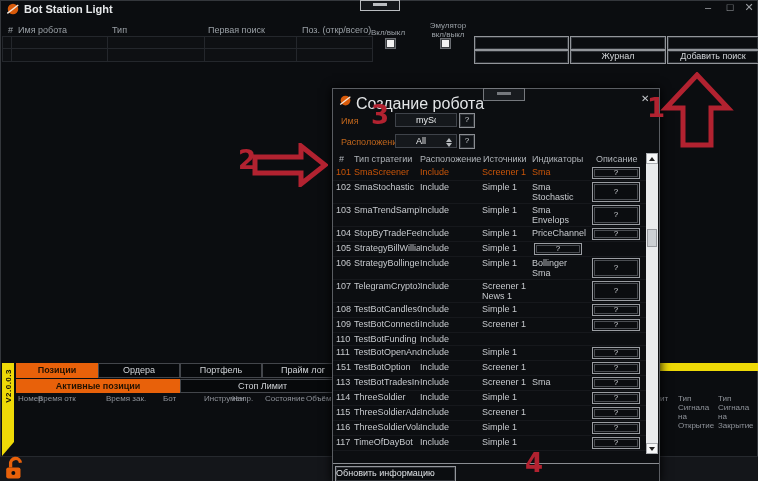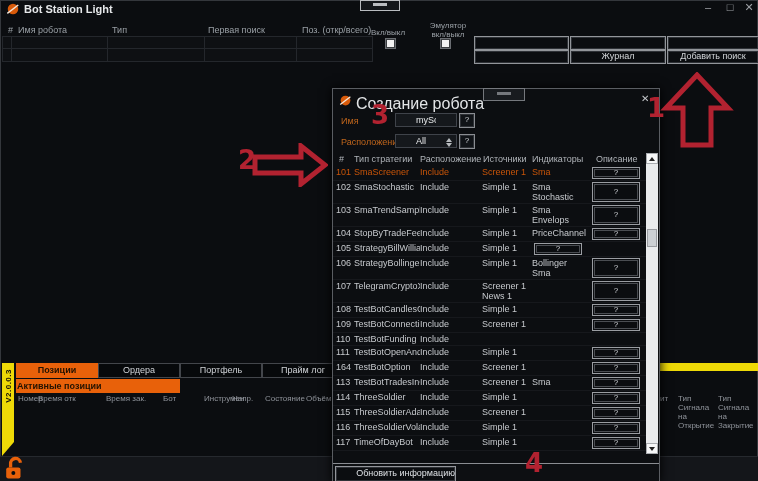--- a/index.html
+++ b/index.html
@@ -25,21 +25,21 @@
   .btn3d{background:#0b0d10;border:1px solid #92959a;box-shadow:inset 0 0 0 1px #2e3136;
          font-size:9px;line-height:11px;text-align:center;color:#d4d7da;height:12px;}
   
   .ribbon{left:2px;top:363px;width:12px;height:93px;background:#eed907;
           clip-path:polygon(0 0,100% 0,100% 85%,0 100%);}
   .ribbon span{display:block;margin:6px auto 0;writing-mode:vertical-rl;transform:rotate(180deg);
           font-size:8px;font-weight:bold;color:#15130a;letter-spacing:.5px;}
   .tab{top:363px;height:13px;font-size:9px;line-height:13px;text-align:center;
        background:#07090b;border:1px solid #43464b;color:#d0d3d7;}
   .tab.active,.subtab.active{background:#e8610a;border:1px solid #e8610a;color:#231302;font-weight:bold;}
-  .subtab{top:379px;height:12px;font-size:9px;line-height:12px;text-align:left;
+  .subtab{top:379px;height:12px;font-size:9px;line-height:12px;text-align:center;
        background:#07090b;border:1px solid #43464b;color:#d0d3d7;}
   .poshdr{top:394px;font-size:8px;color:#8f939a;}
   .yellowband{left:655px;top:363px;width:103px;height:8px;background:#eed907;}
   .rcol{top:394px;font-size:8px;line-height:9px;color:#8f939a;}
   .statusbar{left:0;top:456px;width:758px;height:25px;background:#14161a;border-top:1px solid #26292e;}
   
   .dialog{left:332px;top:88px;width:326px;height:393px;background:#0c0e11;
           border:1px solid #5a5d62;box-shadow:0 0 10px #000;z-index:10;}
   .dlg-pill{left:150px;top:-1px;width:40px;height:11px;background:#181b1f;border:1px solid #75787d;}
   .dlg-pill i{display:block;width:14px;height:3px;margin:3px auto;background:#75787d;}
@@ -71,21 +71,21 @@
            font-size:8px;display:flex;align-items:center;justify-content:center;min-height:9px;}
   
   .sb-track{left:313px;top:64px;width:12px;height:301px;background:#e9ebed;}
   .sb-btn{left:313px;width:12px;height:11px;background:#f6f7f8;border:1px solid #aaadb1;box-sizing:border-box;}
   .tri-up{width:0;height:0;border-left:3px solid transparent;border-right:3px solid transparent;border-bottom:4px solid #222;margin:3px auto;}
   .tri-dn{width:0;height:0;border-left:3px solid transparent;border-right:3px solid transparent;border-top:4px solid #222;margin:3px auto;}
   .sb-thumb{left:314px;top:140px;width:10px;height:18px;background:#ccd0d4;border:1px solid #9a9da2;box-sizing:border-box;}
   
   .dfooter{left:0;top:374px;width:326px;height:19px;border-top:1px solid #8a8d92;background:#0d0f12;}
   .fbtn{top:377px;height:14px;background:#0b0d10;border:1px solid #92959a;box-shadow:inset 0 0 0 1px #2e3136;
-        font-size:9px;line-height:13px;text-align:right;color:#dde0e4;}
+        font-size:9px;line-height:13px;text-align:left;color:#dde0e4;}
   
   .anno{z-index:20;color:#b22230;font-weight:bold;font-size:26px;font-family:"DejaVu Sans",sans-serif;}
   .anno-svg{z-index:20;}
 </style>
 </head>
 <body>
 
 <div id="app">
 
   <svg class="abs" style="left:6px;top:2px" width="14" height="14" viewBox="0 0 16 16">
@@ -133,20 +133,21 @@
   <div class="abs ribbon">
     <span>V2.0.0.3</span>
   </div>
 
   <div class="abs tab active" style="left:16px;width:80px">Позиции</div>
   <div class="abs tab" style="left:98px;width:80px">Ордера</div>
   <div class="abs tab" style="left:180px;width:80px">Портфель</div>
   <div class="abs tab" style="left:262px;width:80px">Прайм лог</div>
 
   <div class="abs subtab active" style="left:16px;width:162px">Активные позиции</div>
+  <div class="abs subtab" style="left:180px;width:163px">Стоп Лимит</div>
 
   <div class="abs poshdr" style="left:18px">Номер</div>
   <div class="abs poshdr" style="left:38px">Время отк</div>
   <div class="abs poshdr" style="left:106px">Время зак.</div>
   <div class="abs poshdr" style="left:163px">Бот</div>
   <div class="abs poshdr" style="left:204px">Инструмен</div>
   <div class="abs poshdr" style="left:232px">Напр.</div>
   <div class="abs poshdr" style="left:265px">Состояние</div>
   <div class="abs poshdr" style="left:306px">Объём</div>
 
@@ -281,21 +282,21 @@
         </div>
         <div class="srow">
           <span class="c0">111</span>
           <span class="c1">TestBotOpenAndCan</span>
           <span class="c2">Include</span>
           <span class="c3">Simple 1</span>
           <span class="c4"></span>
           <span class="c5"><div class="rowhelp">?</div></span>
         </div>
         <div class="srow">
-          <span class="c0">164</span>
+          <span class="c0">151</span>
           <span class="c1">TestBotOption</span>
           <span class="c2">Include</span>
           <span class="c3">Screener 1</span>
           <span class="c4"></span>
           <span class="c5"><div class="rowhelp">?</div></span>
         </div>
         <div class="srow">
           <span class="c0">113</span>
           <span class="c1">TestBotTradesInCand</span>
           <span class="c2">Include</span>

